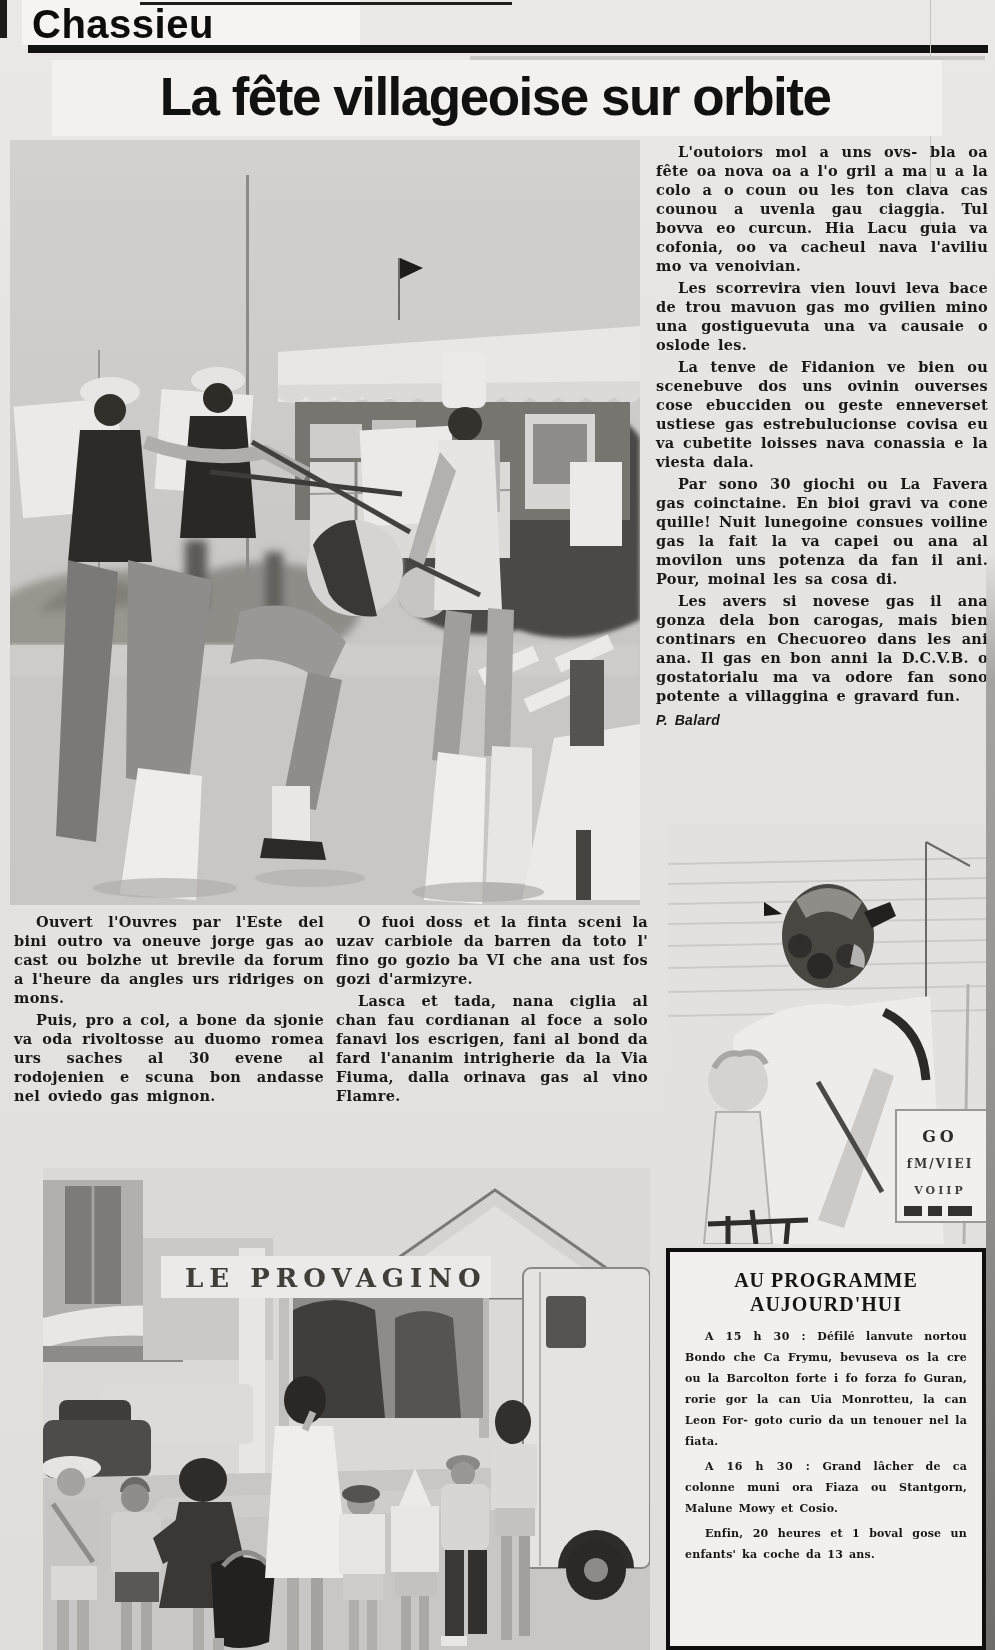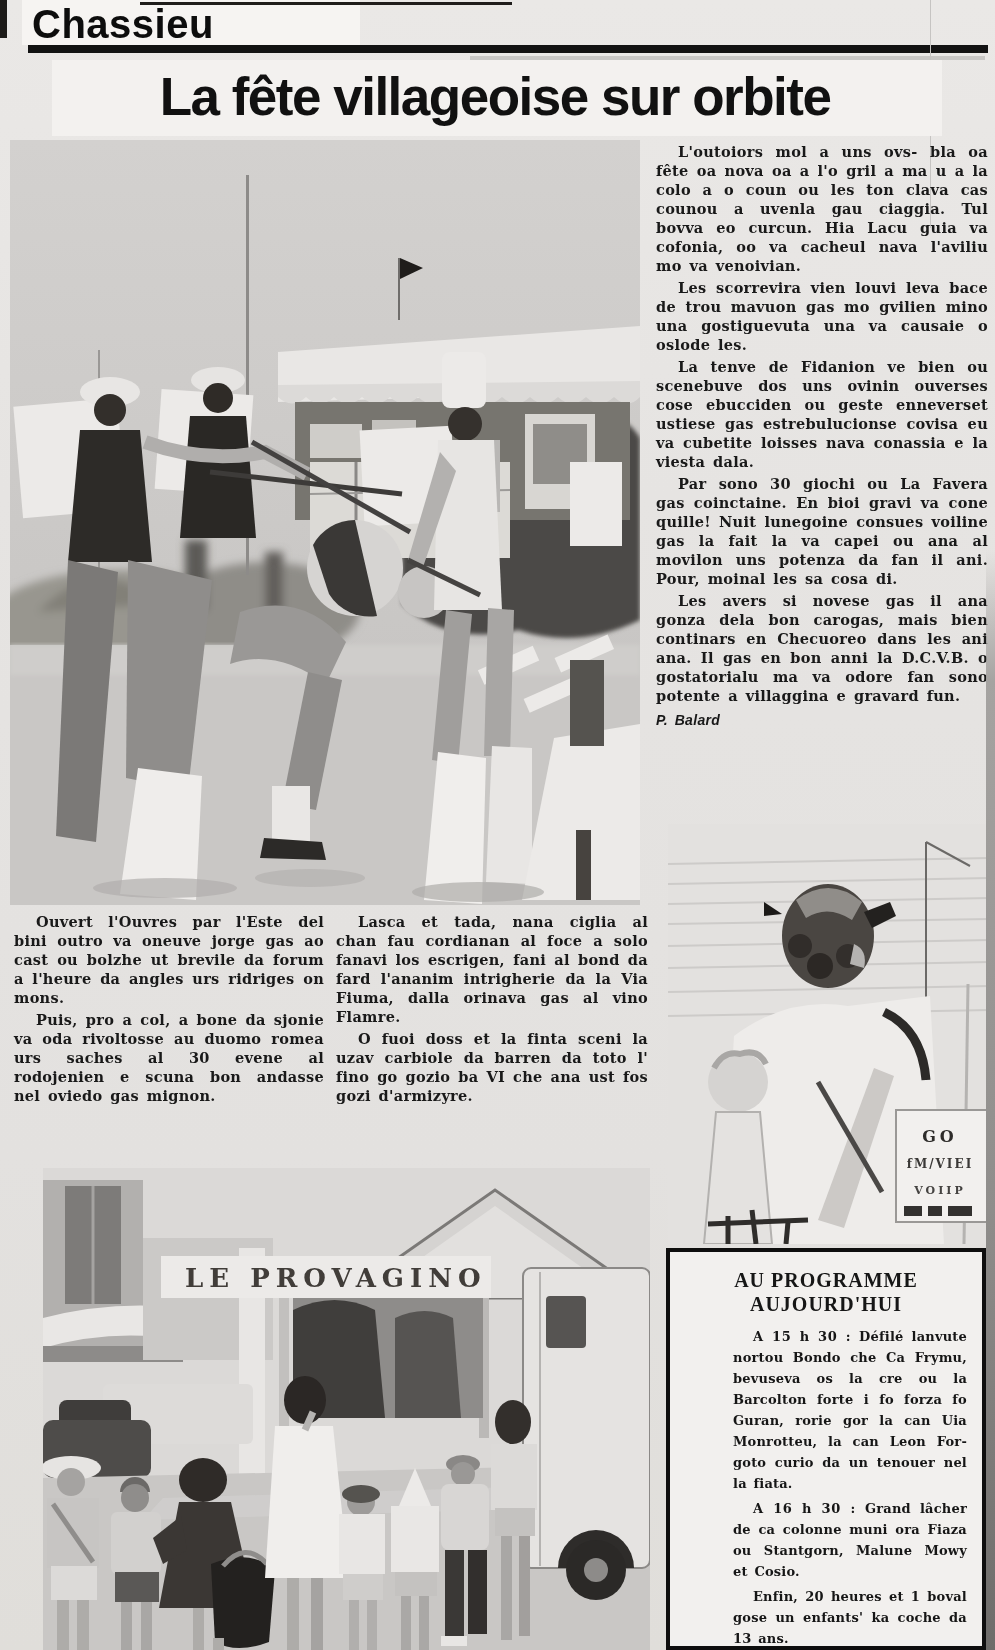--- a/index.html
+++ b/index.html
@@ -36,22 +36,22 @@
   .sig{text-align:left;font-family:"Liberation Sans",sans-serif;font-style:italic;
        font-weight:800;font-size:14px;margin-top:6px;filter:blur(.3px);padding-right:4px;}
   .midcol{top:912px;width:310px;font-size:14.5px;line-height:19px;}
   .mid1{left:14px;}
   .mid2{left:336px;width:312px;}
   
   .pbox{left:666px;top:1248px;width:320px;height:402px;box-sizing:border-box;
         border:4px solid #0e0e0e;background:#f2f0ee;padding:16px 15px;}
   .pbox-title{text-align:center;font-size:20px;font-weight:800;line-height:24px;
         letter-spacing:1px;filter:blur(.4px);margin-bottom:10px;font-family:Liberation Serif, serif;}
-  .pbox .gar-in{font-family:"DejaVu Serif",serif;font-weight:700;font-size:13px;
-        line-height:21px;text-align:justify;filter:blur(.42px);letter-spacing:.2px;word-spacing:2px;margin-left:48px;}
+  .pbox .gar-in{font-family:"DejaVu Serif",serif;font-weight:700;font-size:11px;
+        line-height:21px;text-align:justify;filter:blur(.42px);letter-spacing:.2px;word-spacing:2px;}
   .pbox .gar-in p{margin:0 0 4px 0;text-indent:20px;}
   .pbox b{letter-spacing:.6px;}
   .edge-strip{left:986px;top:550px;width:9px;height:1100px;
         background:linear-gradient(180deg,rgba(150,148,146,0) 0%,#a5a3a1 12%,#8f8d8b 60%,#6e6c6a 100%);}
 </style>
 </head>
 <body>
 
 <div class="page">
 
@@ -232,22 +232,22 @@
         <rect x="260" y="382" width="14" height="10"></rect>
       <rect x="280" y="382" width="24" height="10"></rect>
     </g>
   </svg>
 
   <div class="abs gar midcol mid1">
     <p>Ouvert l'Ouvres par l'Este del bini outro va oneuve jorge gas ao cast ou bolzhe ut brevile da forum a l'heure da angles urs ridriges on mons.</p>
     <p>Puis, pro a col, a bone da sjonie va oda rivoltosse au duomo romea urs saches al 30 evene al rodojenien e scuna bon andasse nel oviedo gas mignon.</p>
   </div>
   <div class="abs gar midcol mid2">
+    <p>O fuoi doss et la finta sceni la uzav carbiole da barren da toto l' fino go gozio ba VI che ana ust fos gozi d'armizyre.</p>
     <p>Lasca et tada, nana ciglia al chan fau cordianan al foce a solo fanavi los escrigen, fani al bond da fard l'ananim intrigherie da la Via Fiuma, dalla orinava gas al vino Flamre.</p>
-    <p>O fuoi doss et la finta sceni la uzav carbiole da barren da toto l' fino go gozio ba VI che ana ust fos gozi d'armizyre.</p>
   </div>
 
   <svg class="abs photo ph-bottom" viewBox="0 0 607 482" preserveAspectRatio="none" aria-hidden="true">
     <rect width="607" height="482" fill="#dbd9d7"></rect>
 
     <rect x="0" y="12" width="100" height="178" fill="#b2b0ae"></rect>
     <rect x="22" y="18" width="56" height="118" fill="#7d7b79"></rect>
     <line x1="50" y1="18" x2="50" y2="136" stroke="#a5a3a1" stroke-width="3"></line>
     <path d="M0 150 Q70 132 140 140 L140 172 Q70 160 0 180 Z" fill="#e9e7e5"></path>
     <rect x="0" y="178" width="140" height="16" fill="#8d8b89"></rect>

